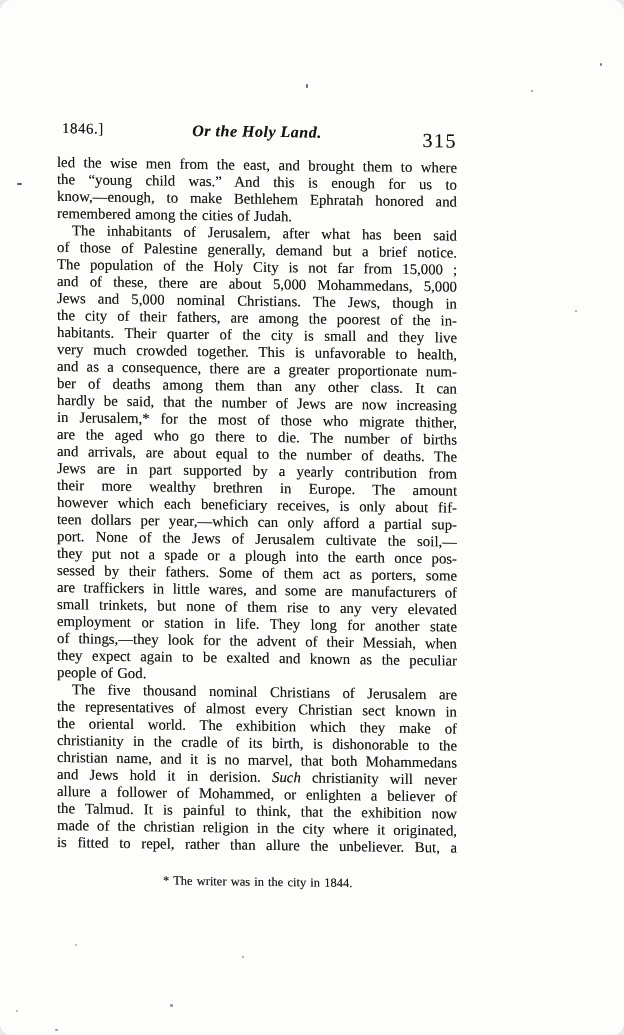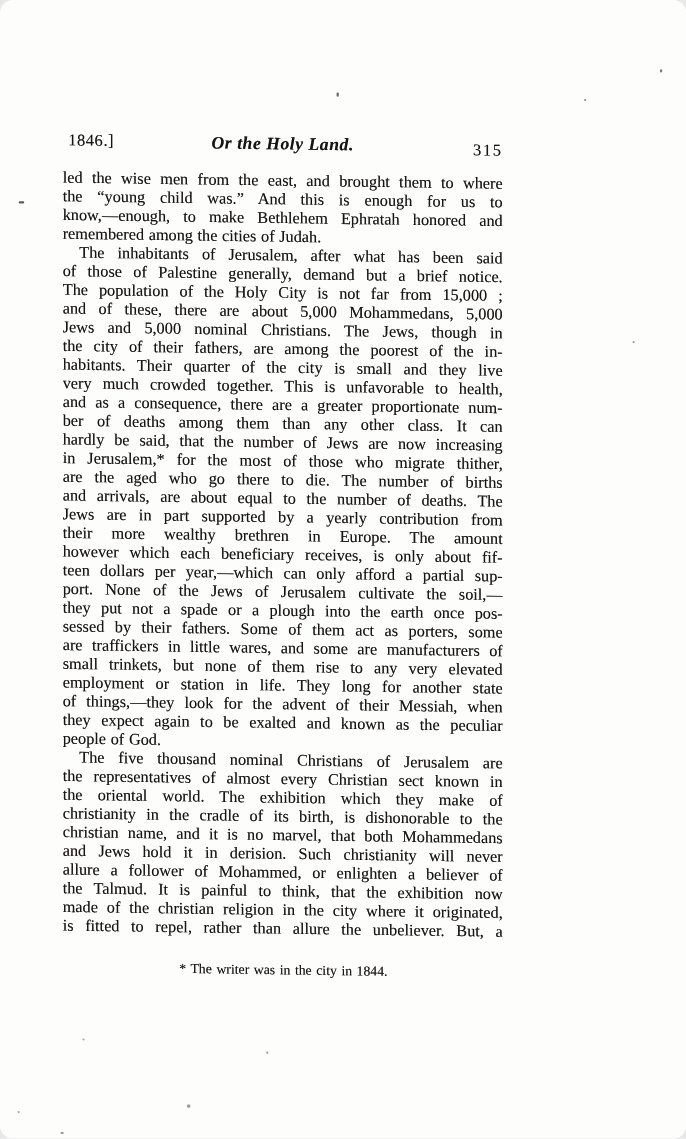--- a/index.html
+++ b/index.html
@@ -37,39 +37,39 @@
     left: 0; right: 0; top: 0;
     text-align: center;
     font-style: italic;
     font-weight: 700;
     font-size: 16px;
     letter-spacing: 0.5px;
   }
   .header .pagenum {
     position: absolute;
     right: 0; top: 4px;
-    font-size: 15px;
+    font-size: 20px;
     letter-spacing: 1.5px;
   }
   .body {
     margin-top: 16px;
     font-size: 14.8px;
     word-spacing: 0.5px;
   }
   .line {
     height: 17px;
     line-height: 17px;
     overflow: hidden;
     text-align: justify;
     text-align-last: justify;
     white-space: normal;
   }
   .line.indent { text-indent: 15px; }
   .line.end { text-align-last: left; }
-  .italic { }
+  .italic { font-style: italic; }
   .footnote {
     margin-top: 21px;
     padding-left: 106px;
     font-size: 12.5px;
     line-height: 15px;
     word-spacing: 1px;
   }
   .speck { position: absolute; border-radius: 1px; }
 </style>
 </head>

